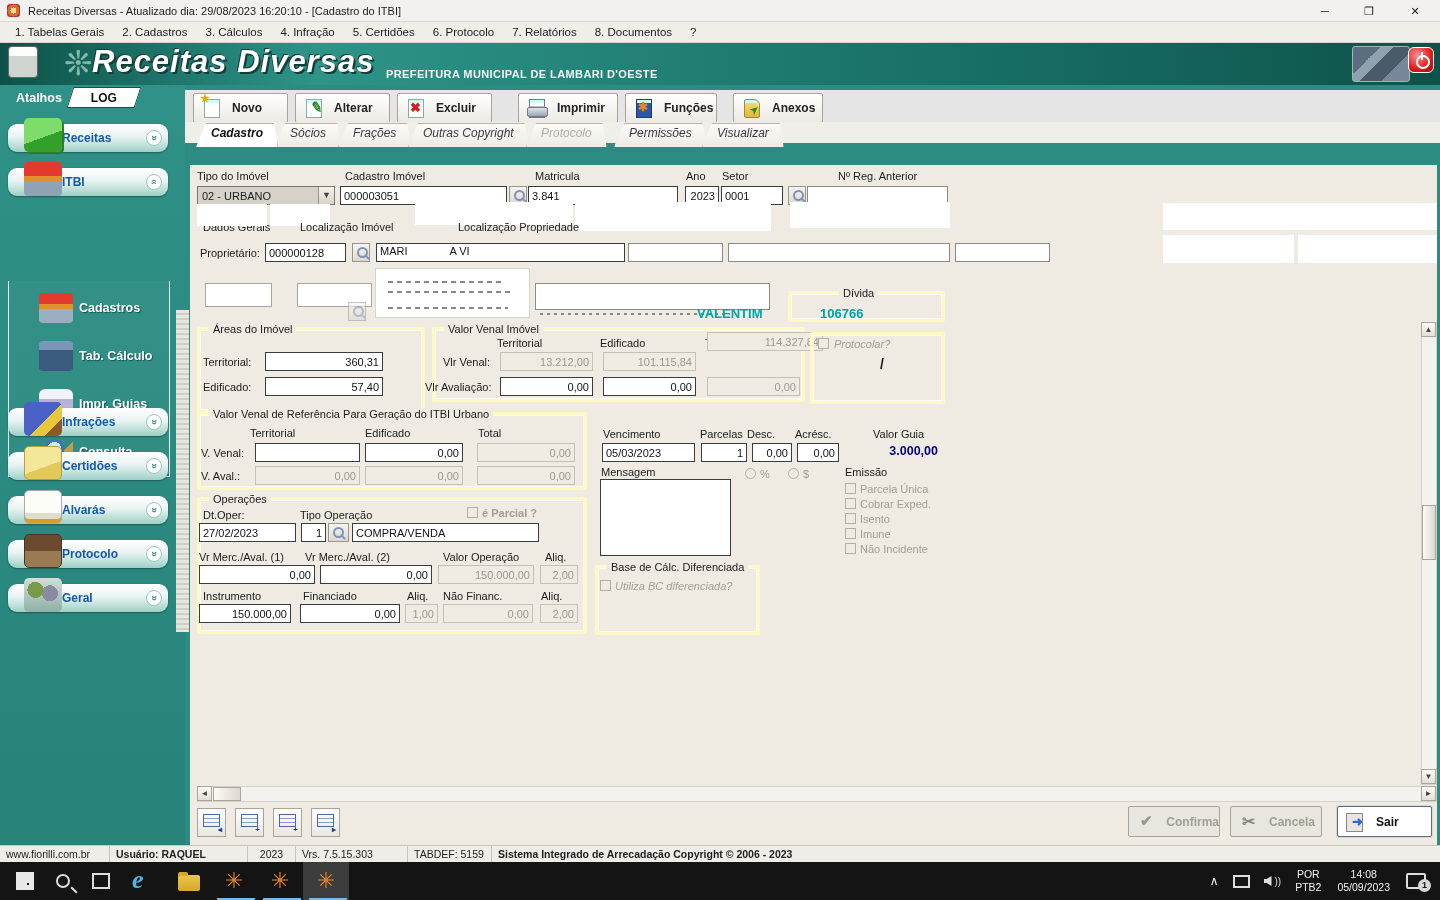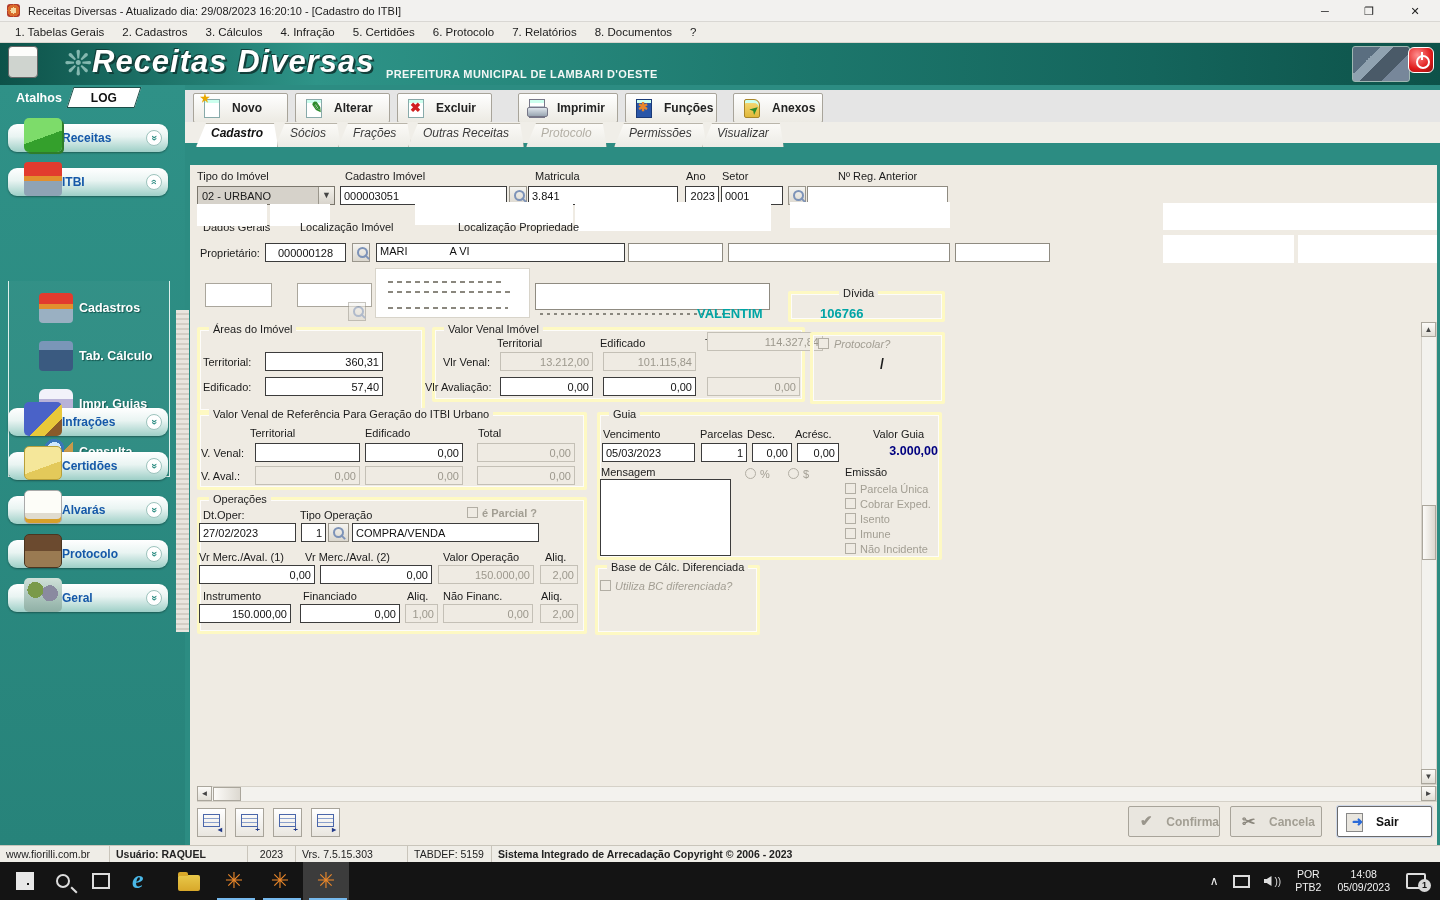--- a/index.html
+++ b/index.html
@@ -274,21 +274,21 @@
     <div class="tbtn" style="left:548px;width:90px">
       <span class="tico t-anx"></span>
         <span>Anexos</span>
       </div>
   </div>
 
   <div class="tabstrip">
     <div class="tab active" style="left:11px">Cadastro</div>
     <div class="tab" style="left:90px">Sócios</div>
     <div class="tab" style="left:153px">Frações</div>
-    <div class="tab" style="left:223px">Outras Receitas</div>
+    <div class="tab" style="left:223px">Outras Copyright</div>
     <div class="tab disabled" style="left:341px">Protocolo</div>
     <div class="tab" style="left:429px">Permissões</div>
     <div class="tab" style="left:517px">Visualizar</div>
   </div>
 
   <div class="formarea"></div>
 
   <span class="lab" style="left:197px;top:170px">Tipo do Imóvel</span>
   <span class="lab" style="left:345px;top:170px">Cadastro Imóvel</span>
   <span class="lab" style="left:535px;top:170px">Matricula</span>
@@ -312,21 +312,21 @@
   <div class="whitebox" style="left:197px;top:204px;width:70px;height:22px"></div>
   <div class="whitebox" style="left:270px;top:204px;width:60px;height:22px"></div>
   <div class="whitebox" style="left:415px;top:202px;width:158px;height:23px"></div>
   <div class="whitebox" style="left:575px;top:202px;width:196px;height:29px"></div>
   <div class="whitebox" style="left:790px;top:202px;width:160px;height:26px"></div>
   <div class="whitebox" style="left:1163px;top:203px;width:274px;height:27px"></div>
   <span class="lab" style="left:300px;top:221px">Localização Imóvel</span>
   <span class="lab" style="left:458px;top:221px">Localização Propriedade</span>
 
   <span class="lab" style="left:200px;top:247px">Proprietário:</span>
-  <input class="inp ed" readonly="" style="left: 265px; top: 243px; width: 81px; text-align: center;" value="000000128">
+  <input class="inp ed" readonly="" style="left: 265px; top: 243px; width: 81px;" value="000000128">
   <div class="mag" style="left:352px;top:243px"></div>
   <div class="inp ed" style="left:376px;top:243px;width:249px">
     <span>MARI</span><span style="display:inline-block;width:42px"></span><span>A VI</span>
   </div>
   <input class="inp" readonly="" style="left: 628px; top: 243px; width: 95px;">
   <input class="inp" readonly="" style="left: 728px; top: 243px; width: 222px;">
   <input class="inp" readonly="" style="left: 955px; top: 243px; width: 95px;">
   <div class="whitebox" style="left:1163px;top:235px;width:131px;height:28px"></div>
   <div class="whitebox" style="left:1298px;top:235px;width:139px;height:28px"></div>
 
@@ -382,23 +382,20 @@
   <span class="lab" style="left:478px;top:427px">Total</span>
   <span class="lab" style="left:201px;top:447px">V. Venal:</span>
   <input class="inp ed" readonly="" style="left: 255px; top: 443px; width: 105px;">
   <input class="inp ed num" readonly="" style="left: 365px; top: 443px; width: 98px;" value="0,00">
   <input class="inp dis num" readonly="" style="left: 477px; top: 443px; width: 98px;" value="0,00">
   <span class="lab" style="left:201px;top:470px">V. Aval.:</span>
   <input class="inp dis num" readonly="" style="left: 255px; top: 466px; width: 105px;" value="0,00">
   <input class="inp dis num" readonly="" style="left: 365px; top: 466px; width: 98px;" value="0,00">
   <input class="inp dis num" readonly="" style="left: 477px; top: 466px; width: 98px;" value="0,00">
 
-  <div class="gb" style="left:597px;top:412px;width:345px;height:148px">
-    <span class="leg">Guia</span>
-  </div>
   <span class="lab" style="left:603px;top:428px">Vencimento</span>
   <span class="lab" style="left:700px;top:428px">Parcelas</span>
   <span class="lab" style="left:747px;top:428px">Desc.</span>
   <span class="lab" style="left:795px;top:428px">Acrésc.</span>
   <span class="lab" style="left:873px;top:428px">Valor Guia</span>
   <input class="inp ed" readonly="" style="left: 602px; top: 443px; width: 93px;" value="05/03/2023">
   <input class="inp ed num" readonly="" style="left: 701px; top: 443px; width: 46px;" value="1">
   <input class="inp ed num" readonly="" style="left: 752px; top: 443px; width: 40px;" value="0,00">
   <input class="inp ed num" readonly="" style="left: 797px; top: 443px; width: 42px;" value="0,00">
   <span class="navyval" style="left:868px;top:444px;width:70px">3.000,00</span>

